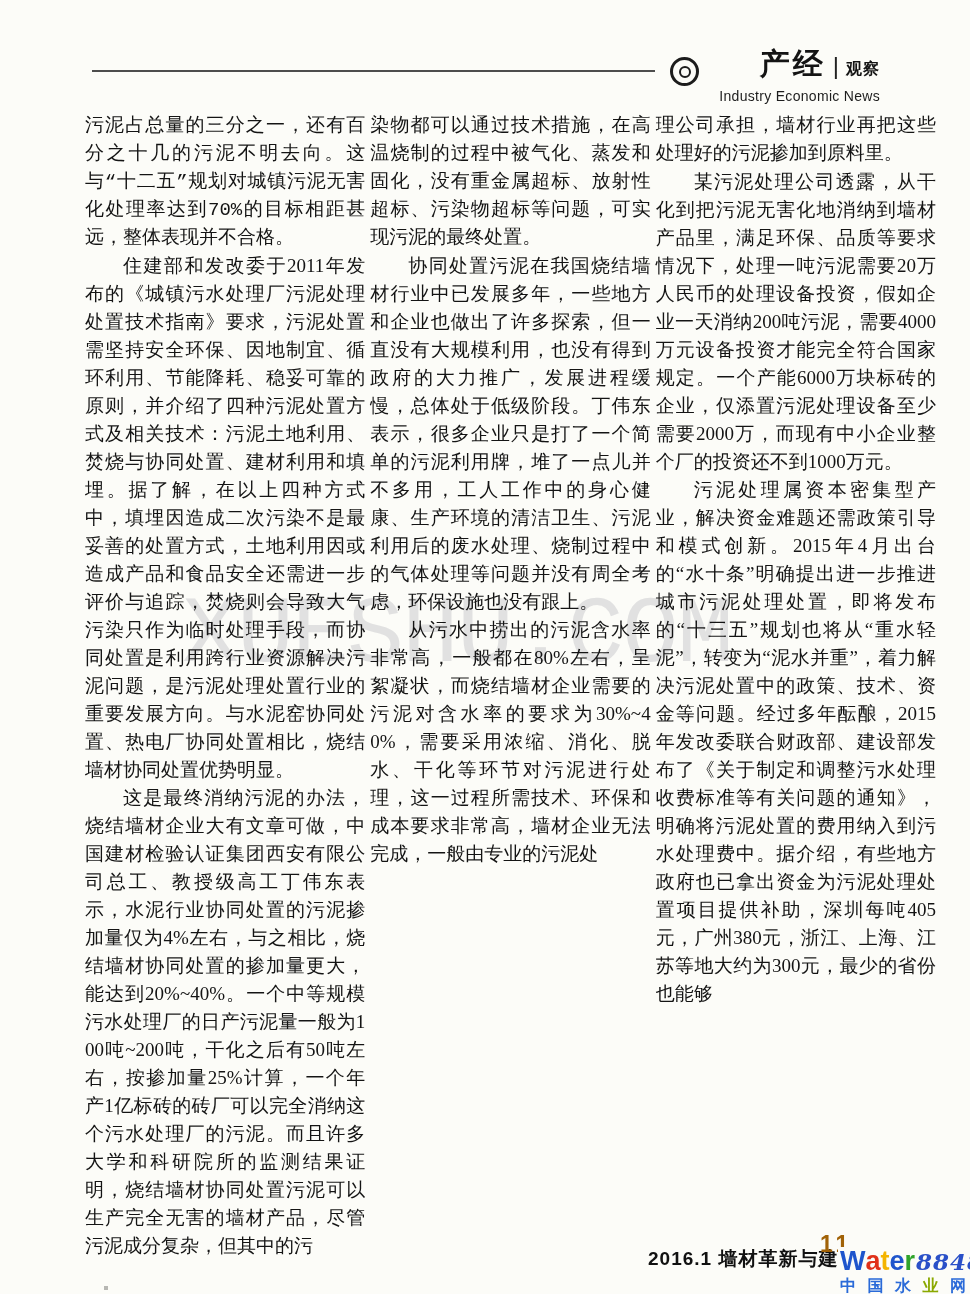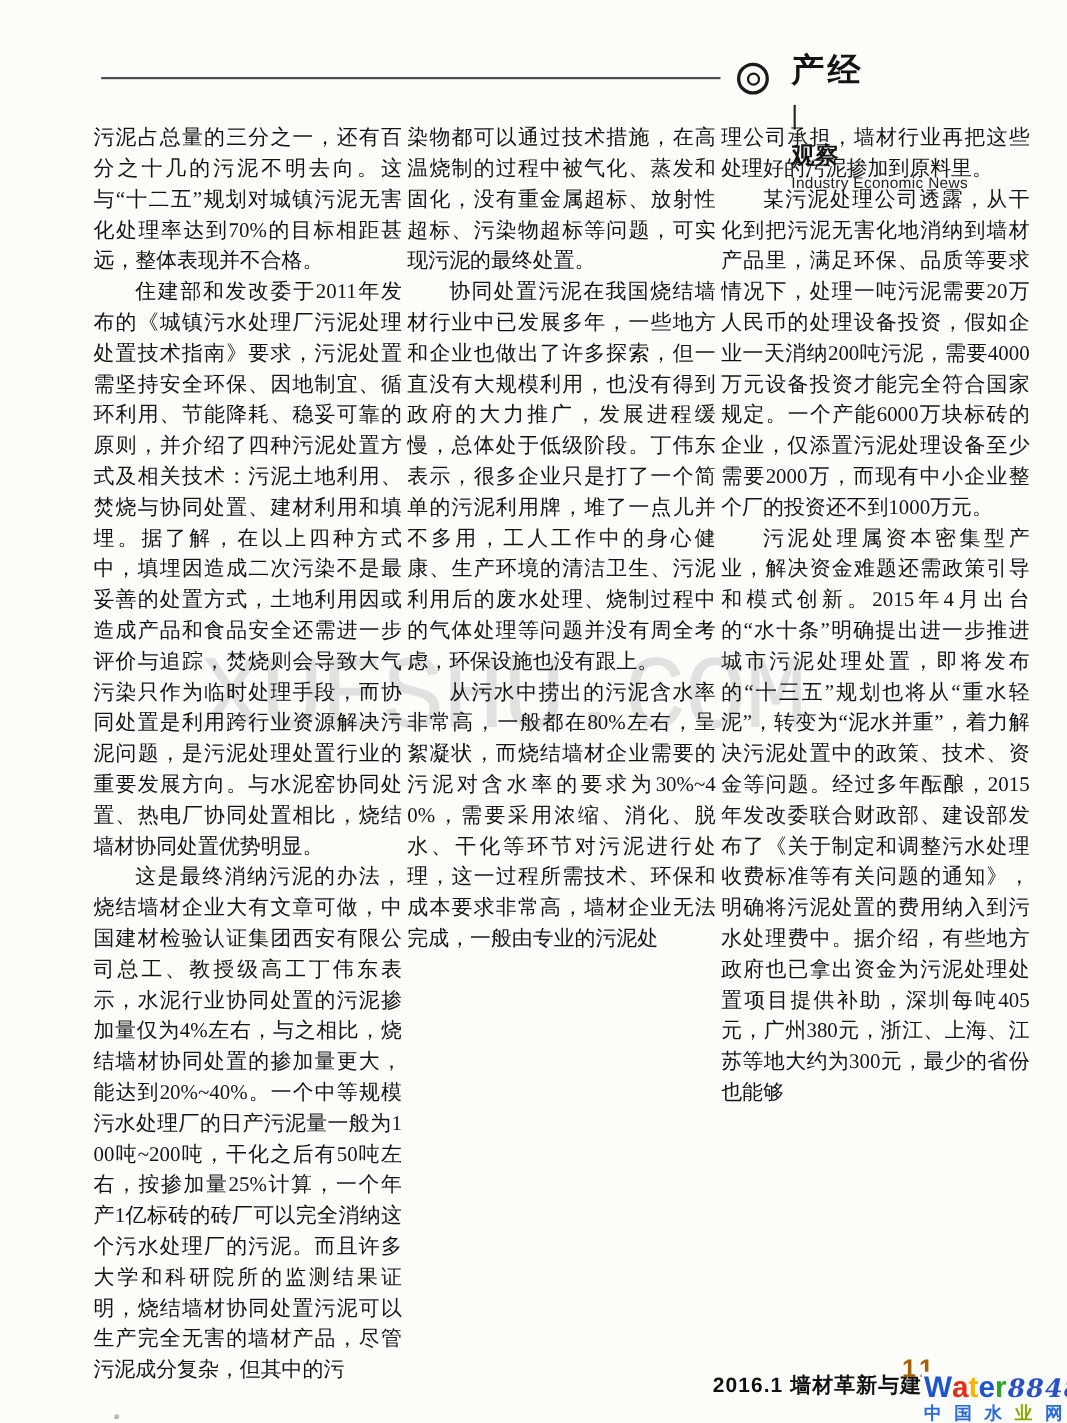--- a/index.html
+++ b/index.html
@@ -22,24 +22,24 @@
   }
   .ring::after {
     content: ""; position: absolute; left: 50%; top: 50%;
     width: 8px; height: 8px; margin: -6px 0 0 -6px;
     border: 2px solid #1c1c1c; border-radius: 50%;
   }
   .header-title {
     position: absolute; top: 44px; right: 90px; text-align: right;
     font-family: "Liberation Sans", "DejaVu Sans", sans-serif;
   }
-  .title-row { display: flex; align-items: baseline; justify-content: flex-end; gap: 7px; flex-direction: column; }
+  .title-row { display: flex; align-items: baseline; justify-content: flex-end; gap: 7px; }
   .cn-main { font-size: 30px; font-weight: 700; letter-spacing: 3px; }
   .cn-sep  { font-size: 24px; font-weight: 400; color: #222; }
-  .cn-sub  { font-size: 21px; font-weight: 700; letter-spacing: 1px; }
+  .cn-sub  { font-size: 16px; font-weight: 700; letter-spacing: 1px; }
   .en { font-size: 14px; font-weight: 500; margin-top: 3px; color: #1d1d1d; letter-spacing: 0.3px; }
 
   
   .watermark {
     position: absolute; left: 182px; top: 582px;
     font-family: Liberation Mono, monospace;
     font-size: 95px; color: #e1e1e1; letter-spacing: -2px;
     z-index: 0; white-space: nowrap;
   }
 
@@ -48,21 +48,21 @@
     position: absolute; left: 85px; top: 112px; width: 851px;
     display: flex; gap: 5px; z-index: 1;
   }
   .col {
     width: 281px;
     font-size: 19px; line-height: 28px;
     text-align: justify; text-justify: inter-ideograph;
     word-break: break-all;
   }
   .col p { margin: 0; text-indent: 2em; }
-  .col p.cont { text-indent: 0; }
+  .col p.cont { text-indent: 0; font-family: Liberation Mono, monospace; }
 
   
   .footer-journal {
     position: absolute; left: 648px; top: 1246px; z-index: 1;
     font-family: "Liberation Sans", "DejaVu Sans", sans-serif;
     font-size: 19px; font-weight: 700; letter-spacing: 1px; color: #111;
   }
   .pagenum {
     position: absolute; left: 820px; top: 1231px; z-index: 1;
     font-family: "Liberation Sans", sans-serif;

